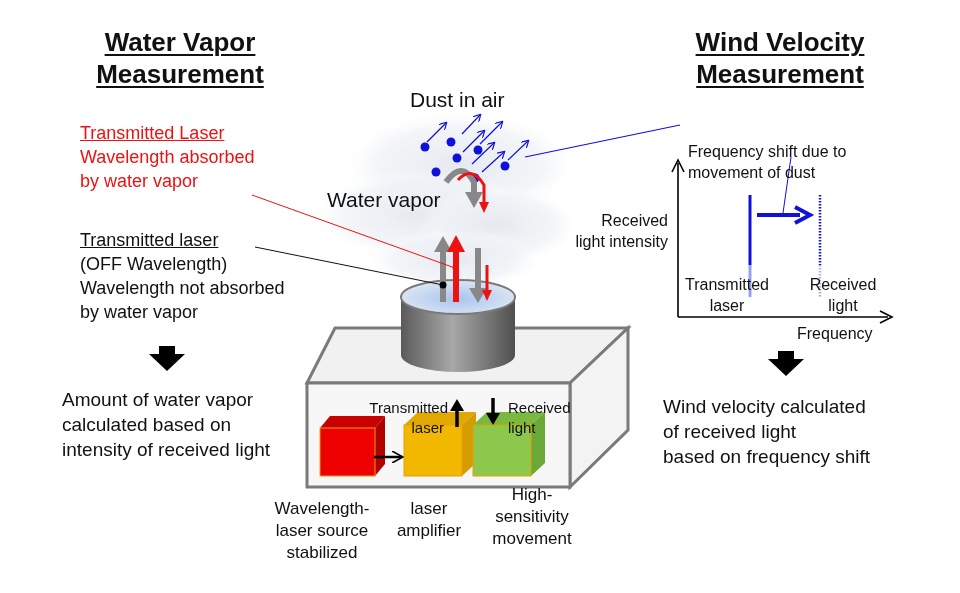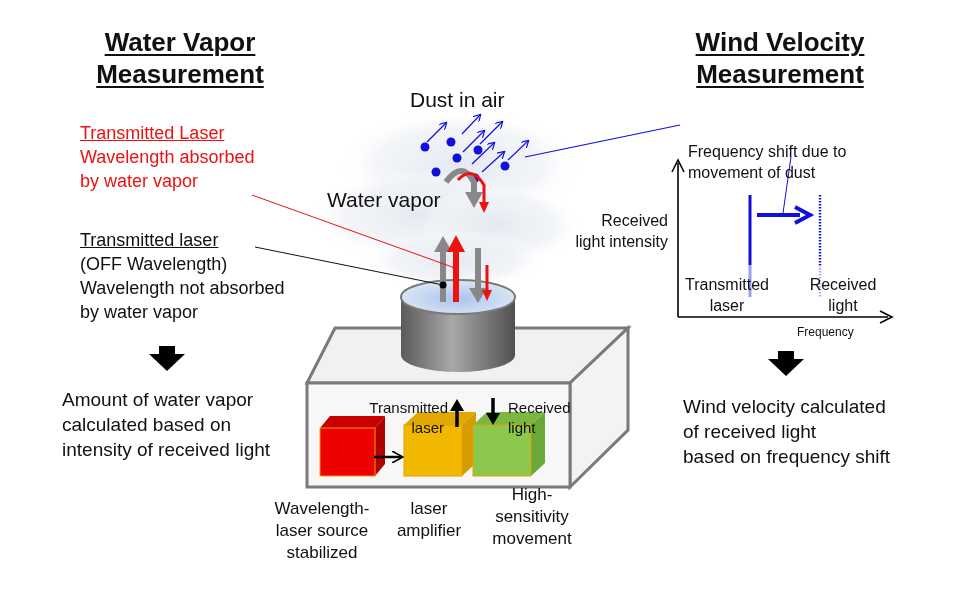--- a/index.html
+++ b/index.html
@@ -224,19 +224,19 @@
 
 <div class="abs center" style="left:682px;top:274px;width:90px;font-size:16px;line-height:21px;">
   <div>Transmitted</div>
   <div>laser</div>
 </div>
 <div class="abs center" style="left:798px;top:274px;width:90px;font-size:16px;line-height:21px;">
   <div>Received</div>
   <div>light</div>
 </div>
 
-<div class="abs" style="left:797px;top:325px;font-size:12px;">Frequency</div>
-
-<div class="abs" style="left:663px;top:394px;width:260px;font-size:19px;line-height:25px;margin-left:20px;">
+<div class="abs" style="left:797px;top:325px;font-size:16px;">Frequency</div>
+
+<div class="abs" style="left:663px;top:394px;width:260px;font-size:19px;line-height:25px;">
   <div>Wind velocity calculated</div>
   <div>of received light</div>
   <div>based on frequency shift</div>
 </div>
 
 </body></html>

